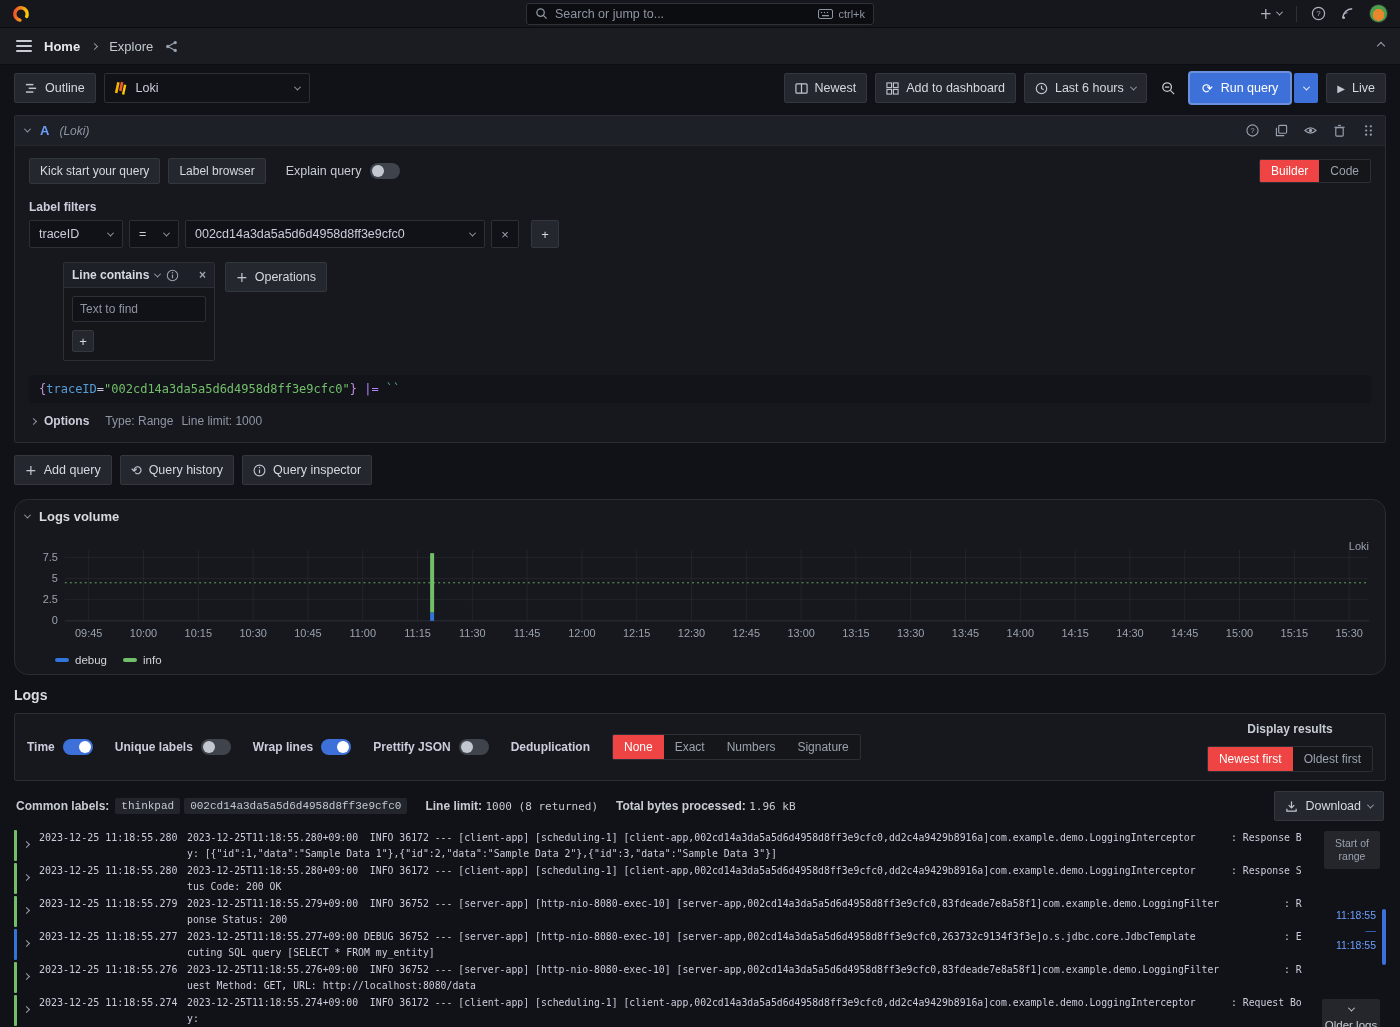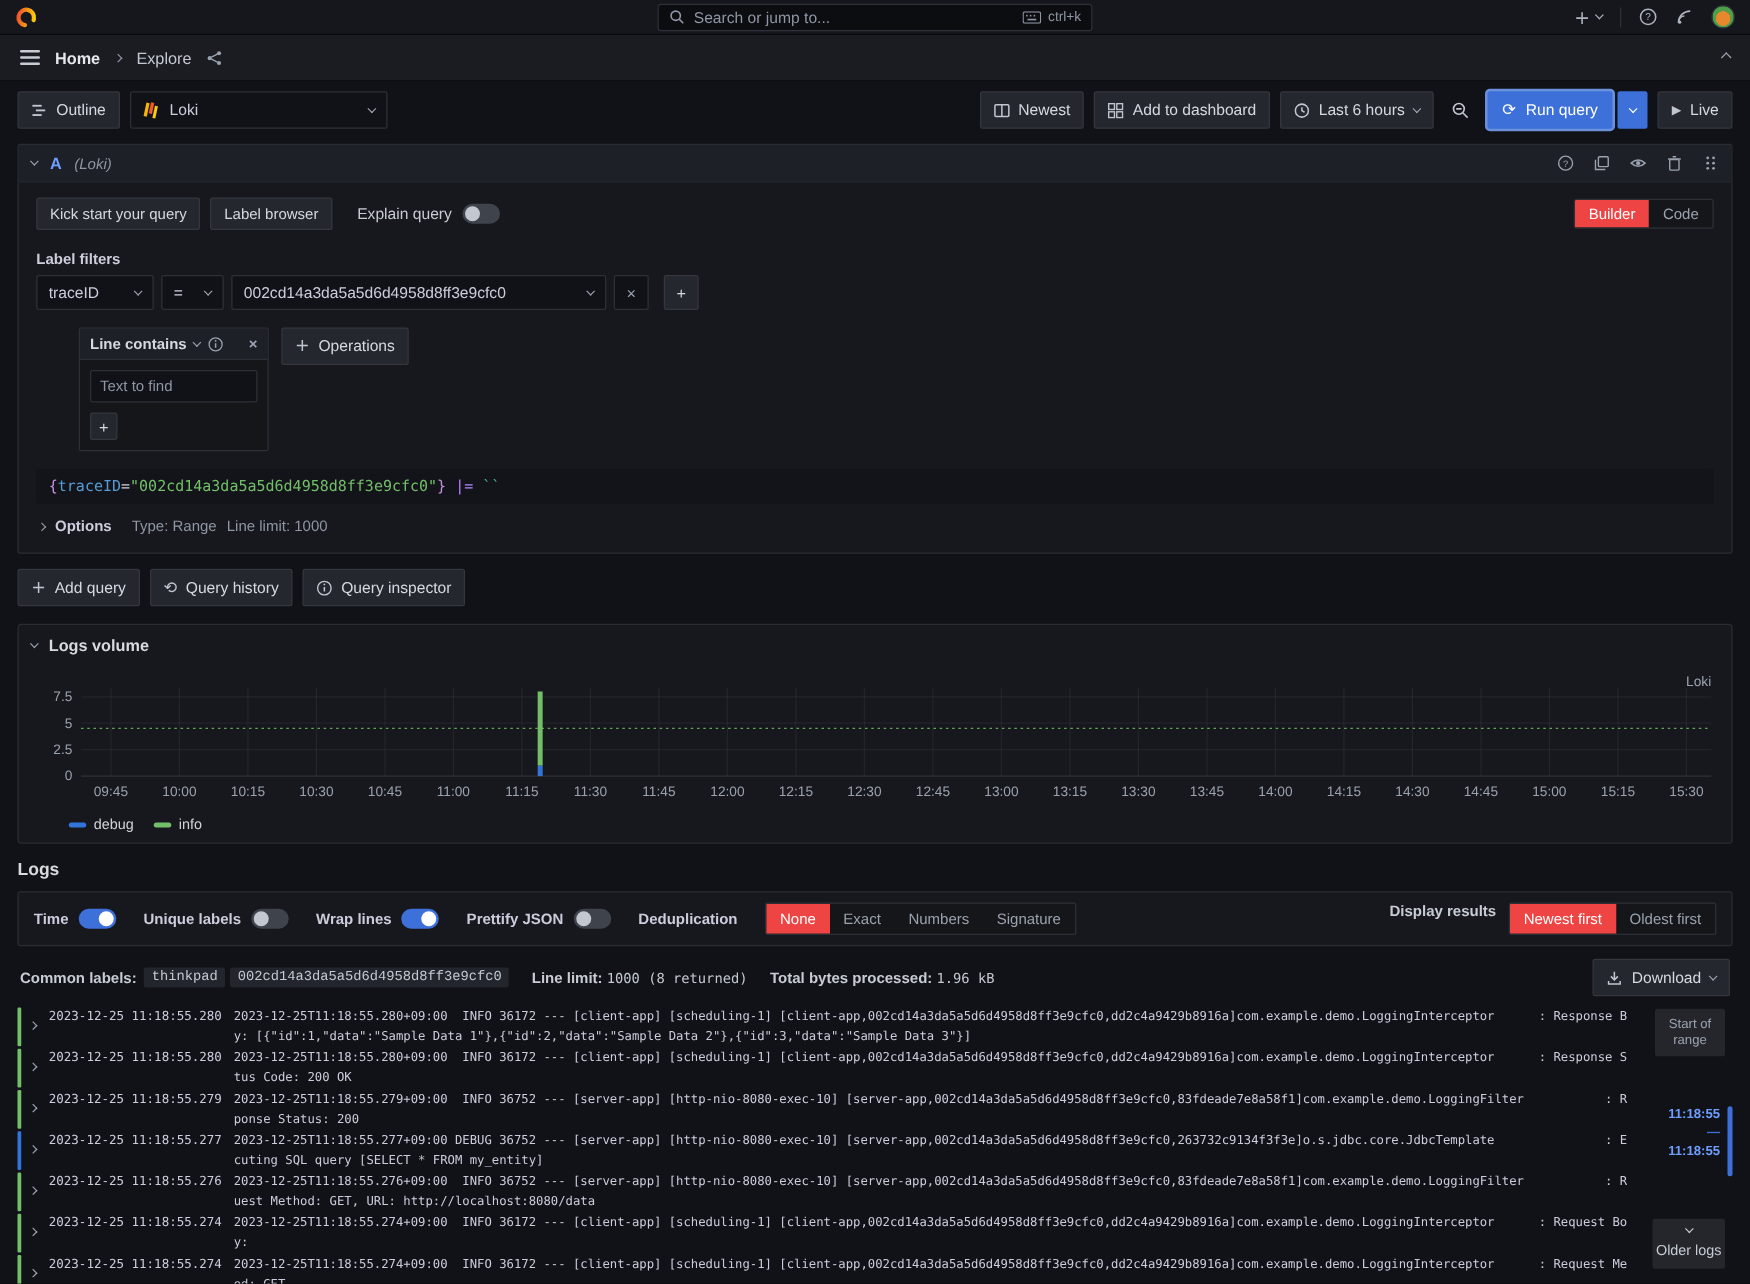--- a/index.html
+++ b/index.html
@@ -96,38 +96,38 @@
   .op-input::placeholder { color:#8e95a3; }
   .op-add { width:22px; height:22px; margin-top:8px; display:flex; align-items:center; justify-content:center;
             background:#24272d; border:1px solid #33373e; border-radius:2px; color:#d5d9e0; cursor:pointer; }
   .preview { margin-top:14px; background:#121419; border-radius:2px; padding:7px 10px;
              font-family:"DejaVu Sans Mono",monospace; font-size:12px; }
   .opts-row { margin-top:11px; display:flex; align-items:center; gap:8px; font-size:12px; color:#8e95a3; padding-left:2px; }
   .opts-row .name { color:#ccccdc; font-weight:700; margin-right:8px; }
   .actions-row { display:flex; gap:8px; margin:12px 14px; }
 
   
-  .lv-panel { margin:14px 14px 0; position:relative; border:1px solid #292c33; background:#16181d; border-radius:3px;
+  .lv-panel { margin:14px 14px 0; position:relative; border:1px solid #292c33; background:#16181d; border-radius:14px;
               padding:9px 10px 5px; }
   .lv-title { display:flex; align-items:center; gap:9px; font-size:13px; font-weight:600; color:#d8dade; }
   .lv-title .chev { color:#9aa2af; }
   .loki-tag { position:absolute; top:40px; right:16px; font-size:11px; color:#9aa2af; }
   .lv-legend { display:flex; gap:16px; align-items:center; padding:3px 0 3px 30px; font-size:11.5px; color:#d0d4da; }
   .lv-legend .dash { width:14px; height:4px; border-radius:2px; margin-right:6px; display:inline-block; }
   .lv-legend .item { display:flex; align-items:center; cursor:pointer; }
 
   
   .logs-sec { margin:12px 14px 0; }
   .logs-title { font-size:14px; font-weight:600; color:#d8dade; margin:4px 0 10px; }
   .controls { border:1px solid #292c33; background:#16181d; border-radius:2px; padding:8px 12px;
               display:flex; align-items:center; gap:22px; }
   .tg { display:flex; align-items:center; gap:8px; }
   .tg .lbl { font-size:12px; font-weight:700; color:#ccccdc; }
   .ded-lbl { font-size:12px; font-weight:700; color:#ccccdc; margin-right:-12px; }
-  .disp { margin-left:auto; display:flex; gap:10px; }
+  .disp { margin-left:auto; display:flex; align-items:center; gap:10px;flex-direction:column; }
   .disp .lbl { font-size:12px; font-weight:700; color:#c7ccd4; }
   .meta-row { display:flex; align-items:center; gap:18px; padding:10px 2px 8px; font-size:12px; color:#9aa2af; }
   .badges { display:flex; gap:4px; }
   .badge { font-family:Liberation Mono, monospace; font-size:11px; background:#22252b; color:#c3c9d1;
            padding:2px 6px; border-radius:2px; }
   .mval { font-family:"DejaVu Sans Mono",monospace; font-size:11px; color:#c3c9d1; }
   .mlbl { color:#c7ccd4; font-weight:600; }
   .meta-row .btn { margin-left:auto; }
 
   .log-list { position:relative; padding-right:84px; min-height:258px; }
@@ -137,21 +137,21 @@
   .lvl.debug { background:#3274d9; }
   .rchev { width:15px; padding-top:5px; color:#9aa2af; flex:none; }
   .lts  { white-space:pre; font-family:"DejaVu Sans Mono",monospace; font-size:10px; line-height:15.5px;
           color:#ccccdc; width:148px; flex:none; }
   .lbody{ white-space:pre; overflow:hidden; font-family:"DejaVu Sans Mono",monospace; font-size:9.8px;
           line-height:15.5px; color:#ccccdc; }
   .start-range { position:absolute; top:2px; right:6px; width:56px; background:#24262c; border-radius:2px;
                  padding:6px 4px; font-size:10.5px; line-height:13px; color:#9aa2af; text-align:center; }
   .range-bar { position:absolute; top:80px; right:0; width:4px; height:56px; background:#3d71d9; border-radius:2px; }
   .range-times { position:absolute; top:79px; right:10px; text-align:right; color:#6e9fff; font-size:10.5px;
-                 font-weight:700; line-height:15px; }
+                 font-weight:400; line-height:15px; }
   .older { position:absolute; top:170px; right:6px; width:58px; background:#24262c; border-radius:2px;
            padding:5px 2px 7px; text-align:center; font-size:11.5px; line-height:14px; color:#c7ccd4;
            font-weight:500; cursor:pointer; }
   .older .chev { color:#c7ccd4; margin-bottom:3px; }
 
   svg.ic16 { width:15px; height:15px; display:block; }
   svg.ic14 { width:13px; height:13px; display:block; }
   text.axis { font-family:"Liberation Sans",sans-serif; }
 </style>
 </head>

